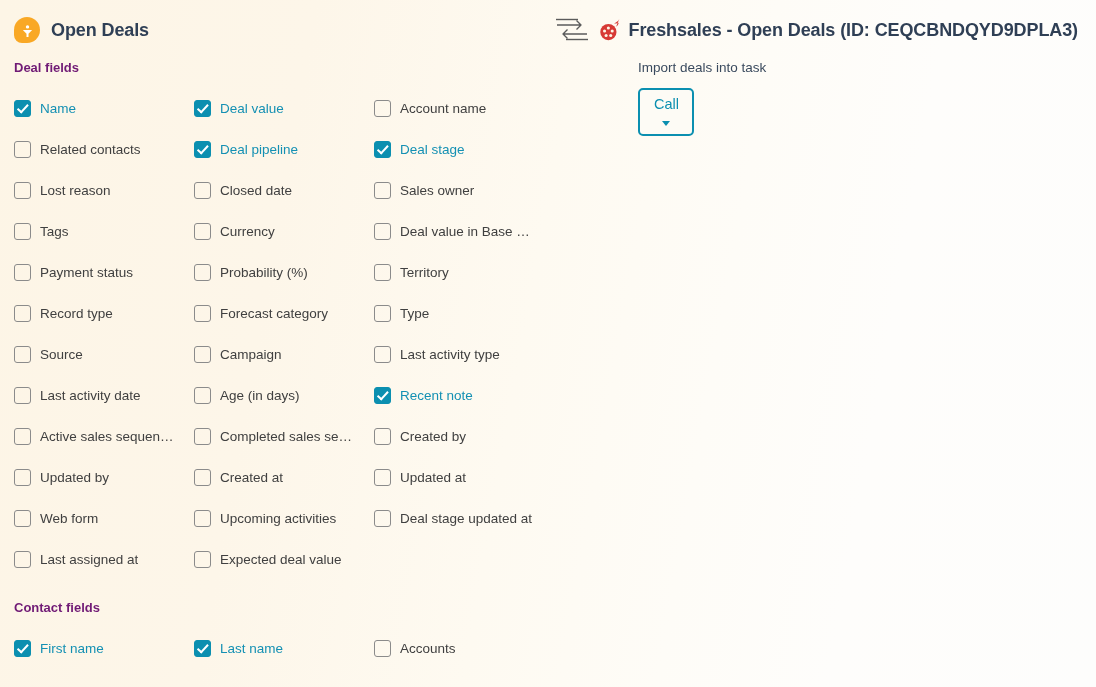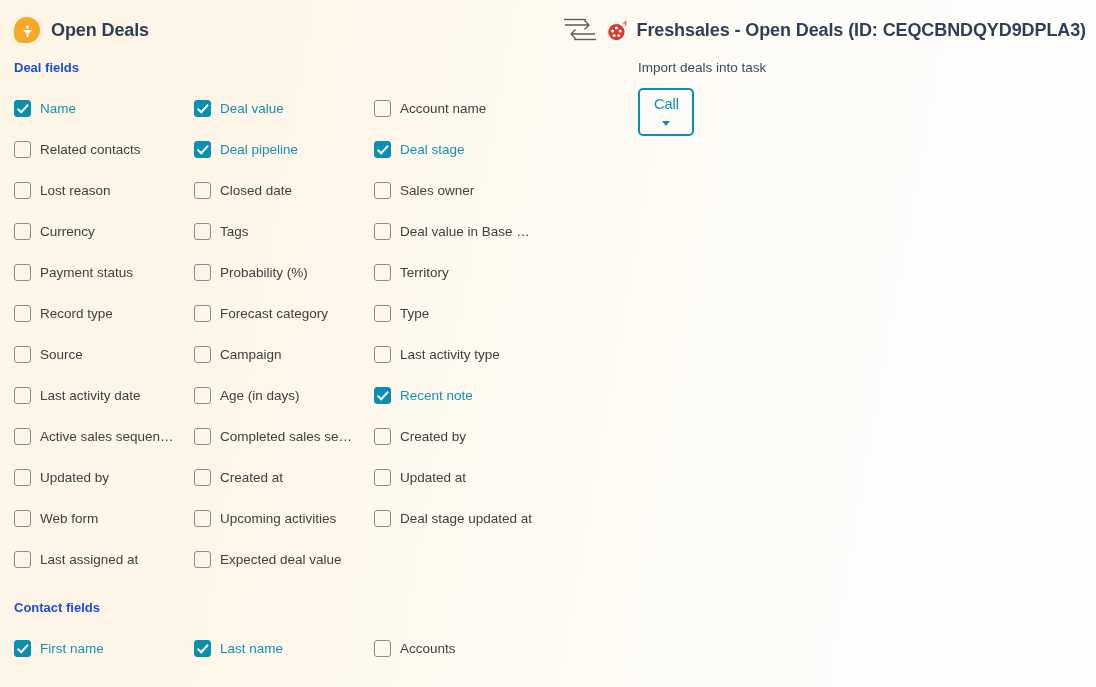--- a/index.html
+++ b/index.html
@@ -21,21 +21,21 @@
                 #fdfdfc 100%);
     color: #3d4b60;
     -webkit-font-smoothing: antialiased;
   }
 
   
   .header {
     display: flex;
     align-items: center;
     height: 60px;
-    padding: 0 10px 0 14px;
+    padding: 0 18px 0 14px;
   }
 
   .title-left {
     display: flex;
     align-items: center;
     gap: 11px;
   }
 
   .app-badge {
     width: 26px;
@@ -81,21 +81,21 @@
     display: flex;
     padding: 0 0 0 14px;
   }
 
   .left-pane  { width: 600px; flex: 0 0 600px; }
   .right-pane { flex: 1 1 auto; padding-left: 8px; margin-left: 16px; }
 
   .section-title {
     font-size: 13px;
     font-weight: bold;
-    color: #1d4ed8;
+    color: #701a75;
     margin-bottom: 13px;
   }
 
   .fields-grid {
     display: grid;
     grid-template-columns: 180px 180px 180px;
     row-gap: 0;
   }
 
   .field {
@@ -258,25 +258,25 @@
         <div class="field">
           <span class="cb"></span>
           <span class="field-label">Closed date</span>
         </div>
         <div class="field">
           <span class="cb"></span>
           <span class="field-label">Sales owner</span>
         </div>
         <div class="field">
           <span class="cb"></span>
+          <span class="field-label">Tags</span>
+        </div>
+        <div class="field">
+          <span class="cb"></span>
           <span class="field-label">Currency</span>
-        </div>
-        <div class="field">
-          <span class="cb"></span>
-          <span class="field-label">Tags</span>
         </div>
         <div class="field">
           <span class="cb"></span>
           <span class="field-label">Deal value in Base C…</span>
         </div>
         <div class="field">
           <span class="cb"></span>
           <span class="field-label">Payment status</span>
         </div>
         <div class="field">

